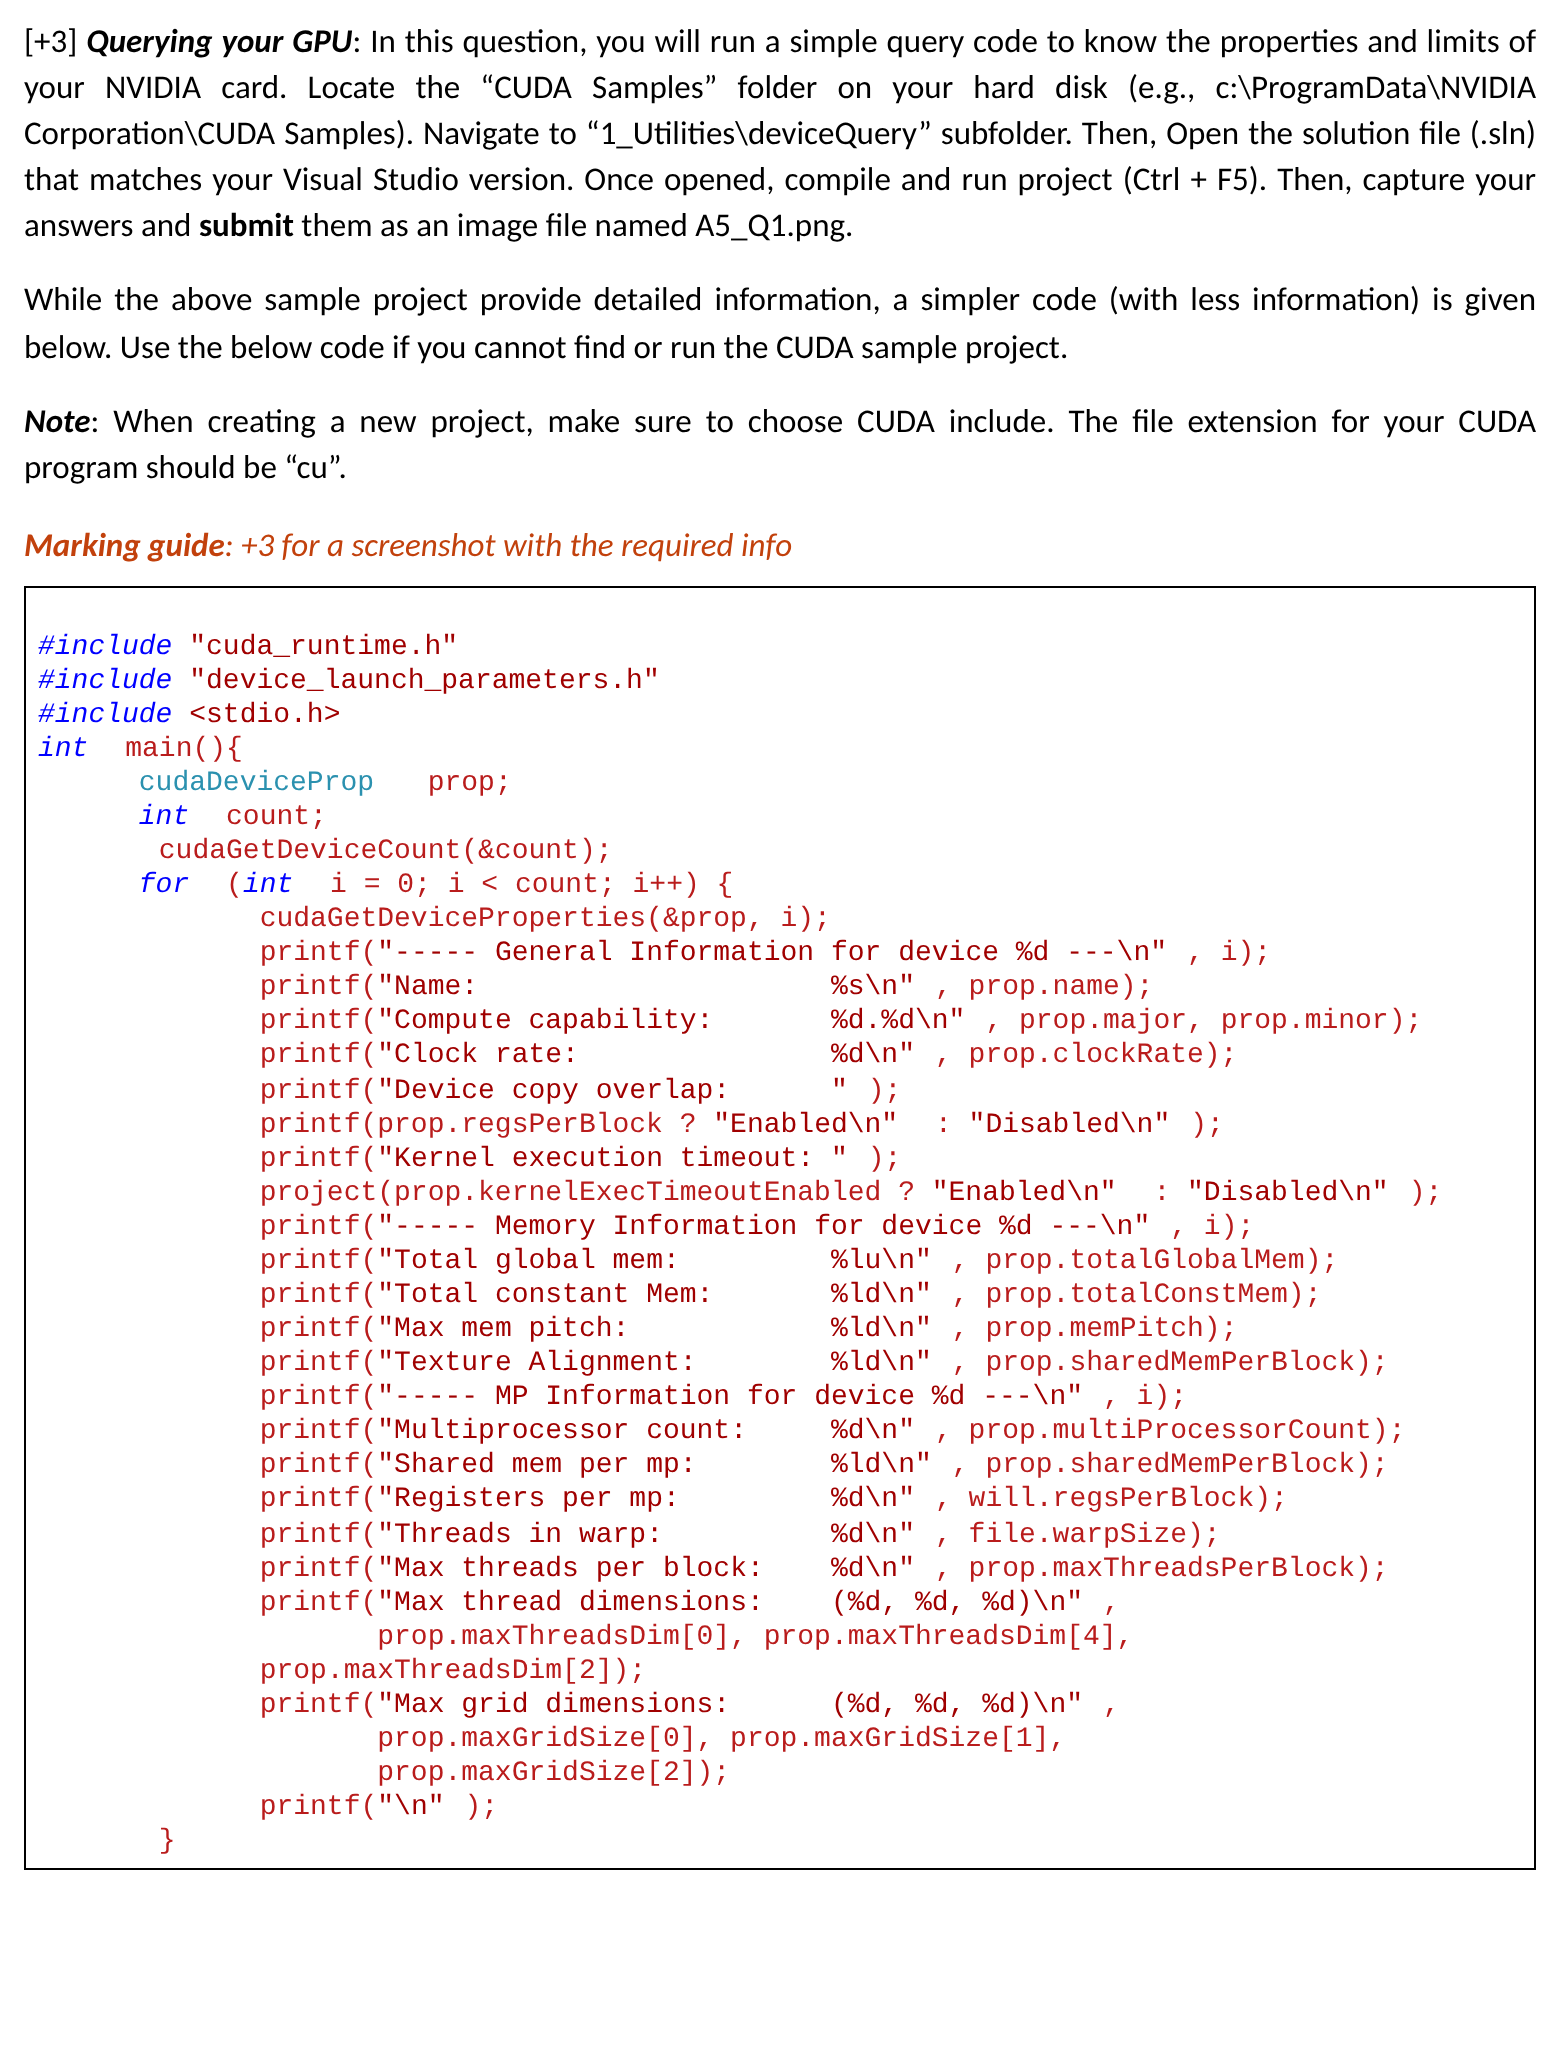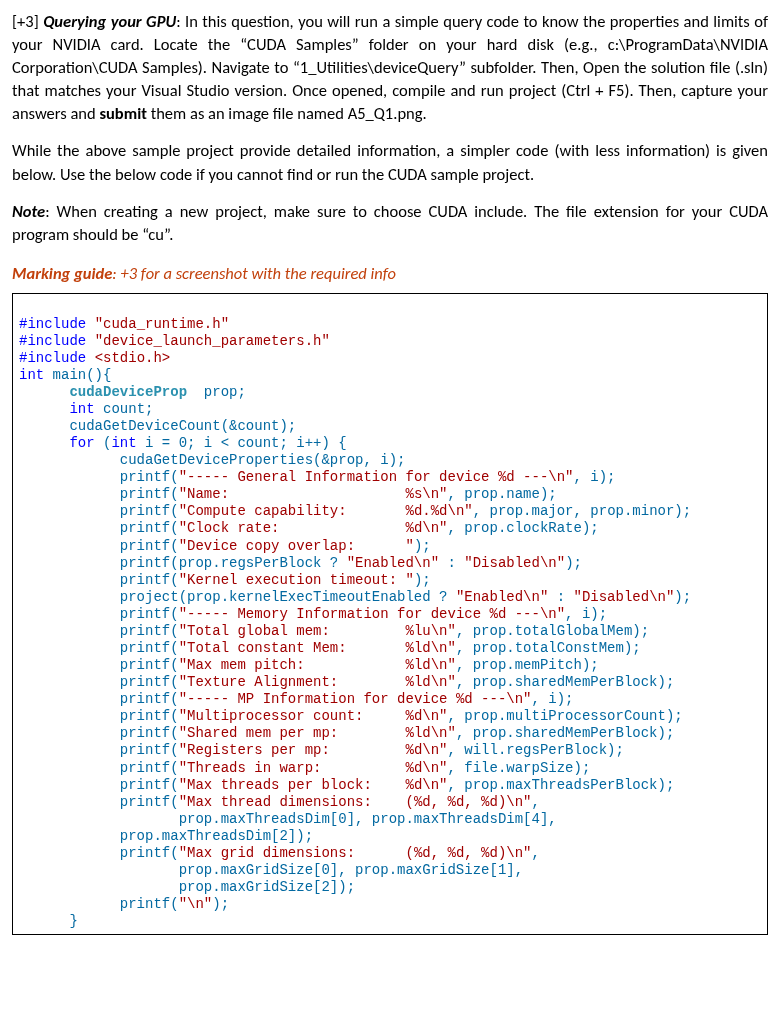--- a/index.html
+++ b/index.html
@@ -28,24 +28,24 @@
     }
     .code-box {
       border: 1px solid #000;
       padding: 4px 6px;
       font-family: Consolas, 'Courier New', monospace;
       font-size: 14px;
       line-height: 1.22;
       white-space: pre;
       overflow: hidden;
     }
-    .c-blue { color: #0000ff; }
+    .c-blue { color: #0000ff; font-style: italic; }
     .c-red { color: #a00000; }
-    .c-teal { color: #2b91af; font-weight: bold; }
-    .c-black { color: #0369a1; }
+    .c-teal { color: #2b91af; }
+    .c-black { color: #b91c1c; margin-left: 10px; }
   </style>
 </head>
 <body>
 
 <p class="para">
   <span>[+3] </span><span class="bold italic">Querying your GPU</span><span>: In this question, you will run a simple query code to know the properties and limits of your NVIDIA card. Locate the “CUDA Samples” folder on your hard disk (e.g., c:\ProgramData\NVIDIA Corporation\CUDA Samples). Navigate to “1_Utilities\deviceQuery” subfolder. Then, Open the solution file (.sln) that matches your Visual Studio version. Once opened, compile and run project (Ctrl + F5). Then, capture your answers and </span><span class="bold">submit</span><span> them as an image file named A5_Q1.png.</span>
 </p>
 
 <p class="para">While the above sample project provide detailed information, a simpler code (with less information) is given below. Use the below code if you cannot find or run the CUDA sample project.</p>
 

